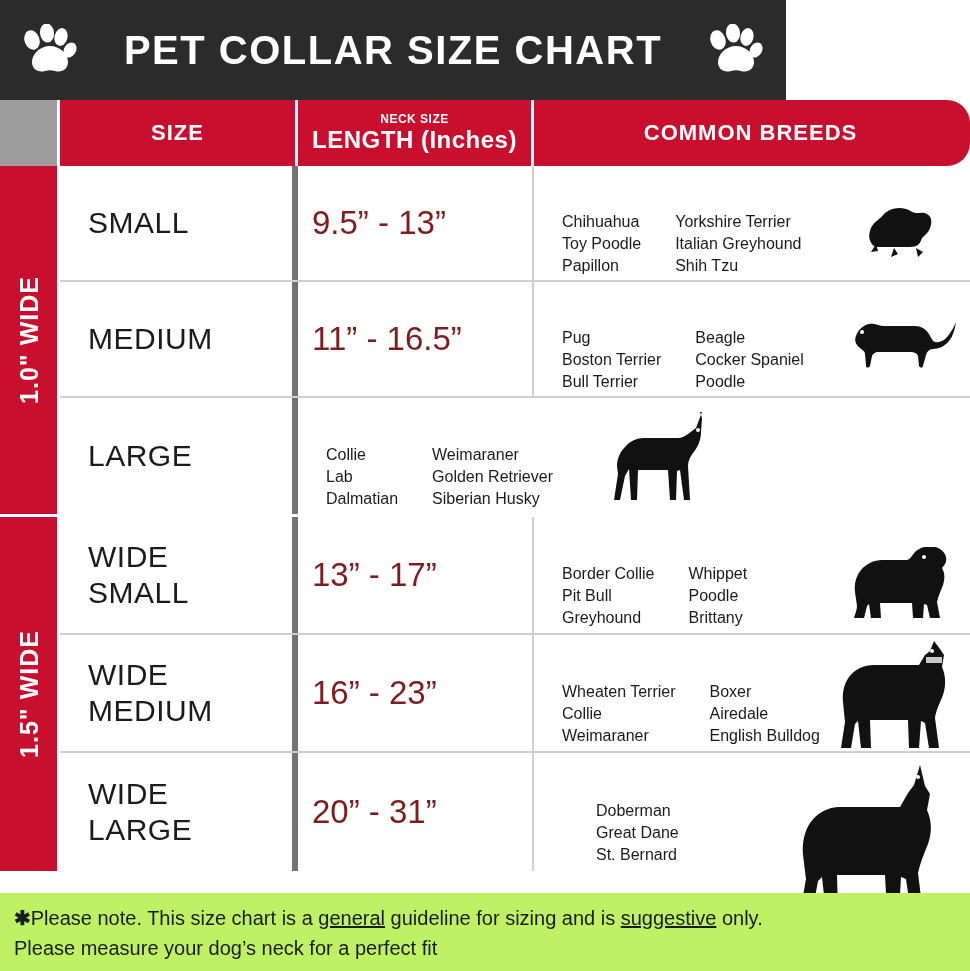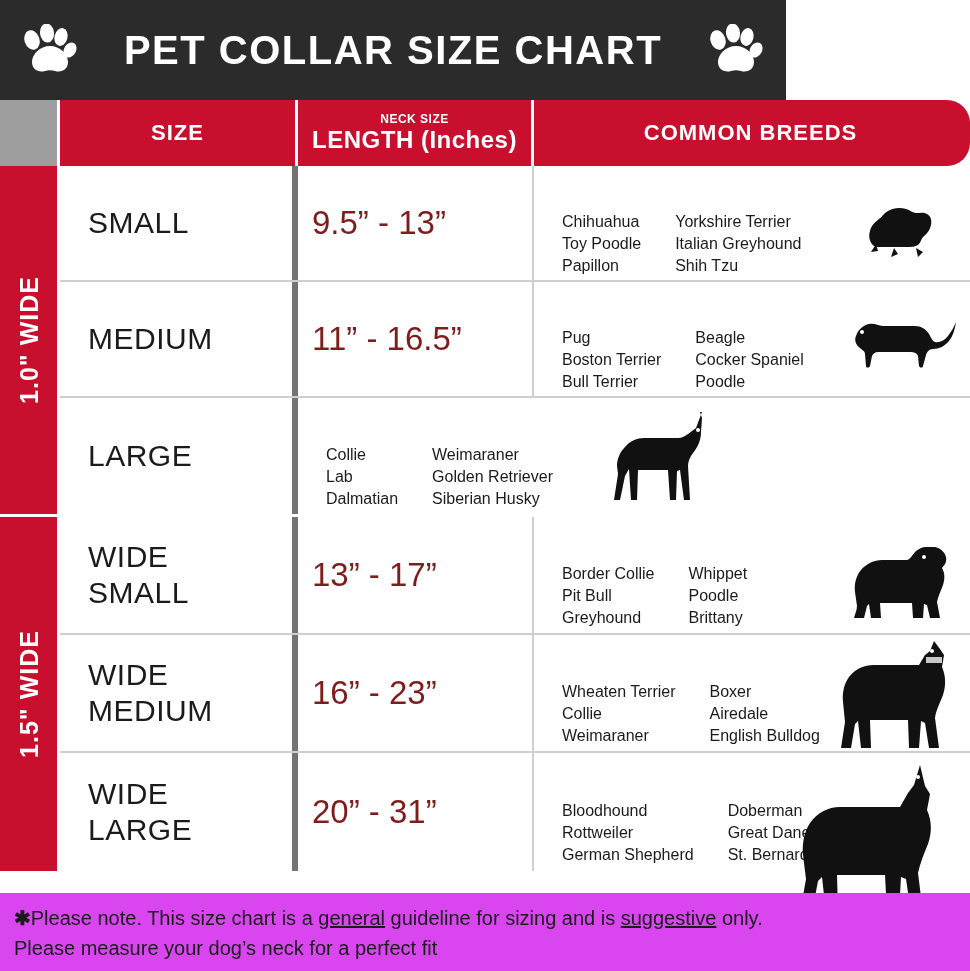--- a/index.html
+++ b/index.html
@@ -156,21 +156,21 @@
     bottom: 0;
     pointer-events: none;
   }
   .silhouette svg { display: block; }
 
   
   .footer {
     position: absolute;
     left: 0; bottom: 0;
     width: 970px; height: 78px;
-    background: #d946ef;
+    background: #bef264;
     padding: 10px 14px 0 14px;
     color: #1b1b1b;
   }
   .footer-line {
     font-size: 20px;
     line-height: 30px;
   }
   .footer .star { font-weight: bold; }
   .footer u { text-decoration: underline; }
 </style>
@@ -343,23 +343,20 @@
             </div>
           </div>
 
           <div class="row" style="height:118px;border-bottom:none;">
             <div class="cell-size">
               <span class="size-text" style="white-space:pre-line;">WIDE
 LARGE</span>
             </div>
             <div class="cell-neck">20” - 31”</div>
             <div class="cell-breeds">
-              <div class="breed-col col1" style="white-space: pre-line;">Bloodhound
-Rottweiler
-German Shepherd</div>
               <div class="breed-col col2" style="white-space: pre-line;">Doberman
 Great Dane
 St. Bernard</div>
               <div class="silhouette" style="width:160px;height:150px;right:10px;bottom:-42px;">
                 <svg viewBox="0 0 160 150" width="160" height="150" aria-hidden="true">
                   <path fill="#111111" d="M126 2l-6 20-6 8-8 14H46c-12 0-23 6-30 16-6 9-8 21-7 32l3 24-6 34h12l6-32 4-4 4 36h12l-1-38h48l2 38h12l2-36 5 2 5 34h12l-5-40c2-10 6-19 10-29 4-11 4-23-1-34l3-16-5-8z"></path>
                   <circle cx="124" cy="14" r="2" fill="#ffffff"></circle>
                 </svg>
               </div>
             </div>

